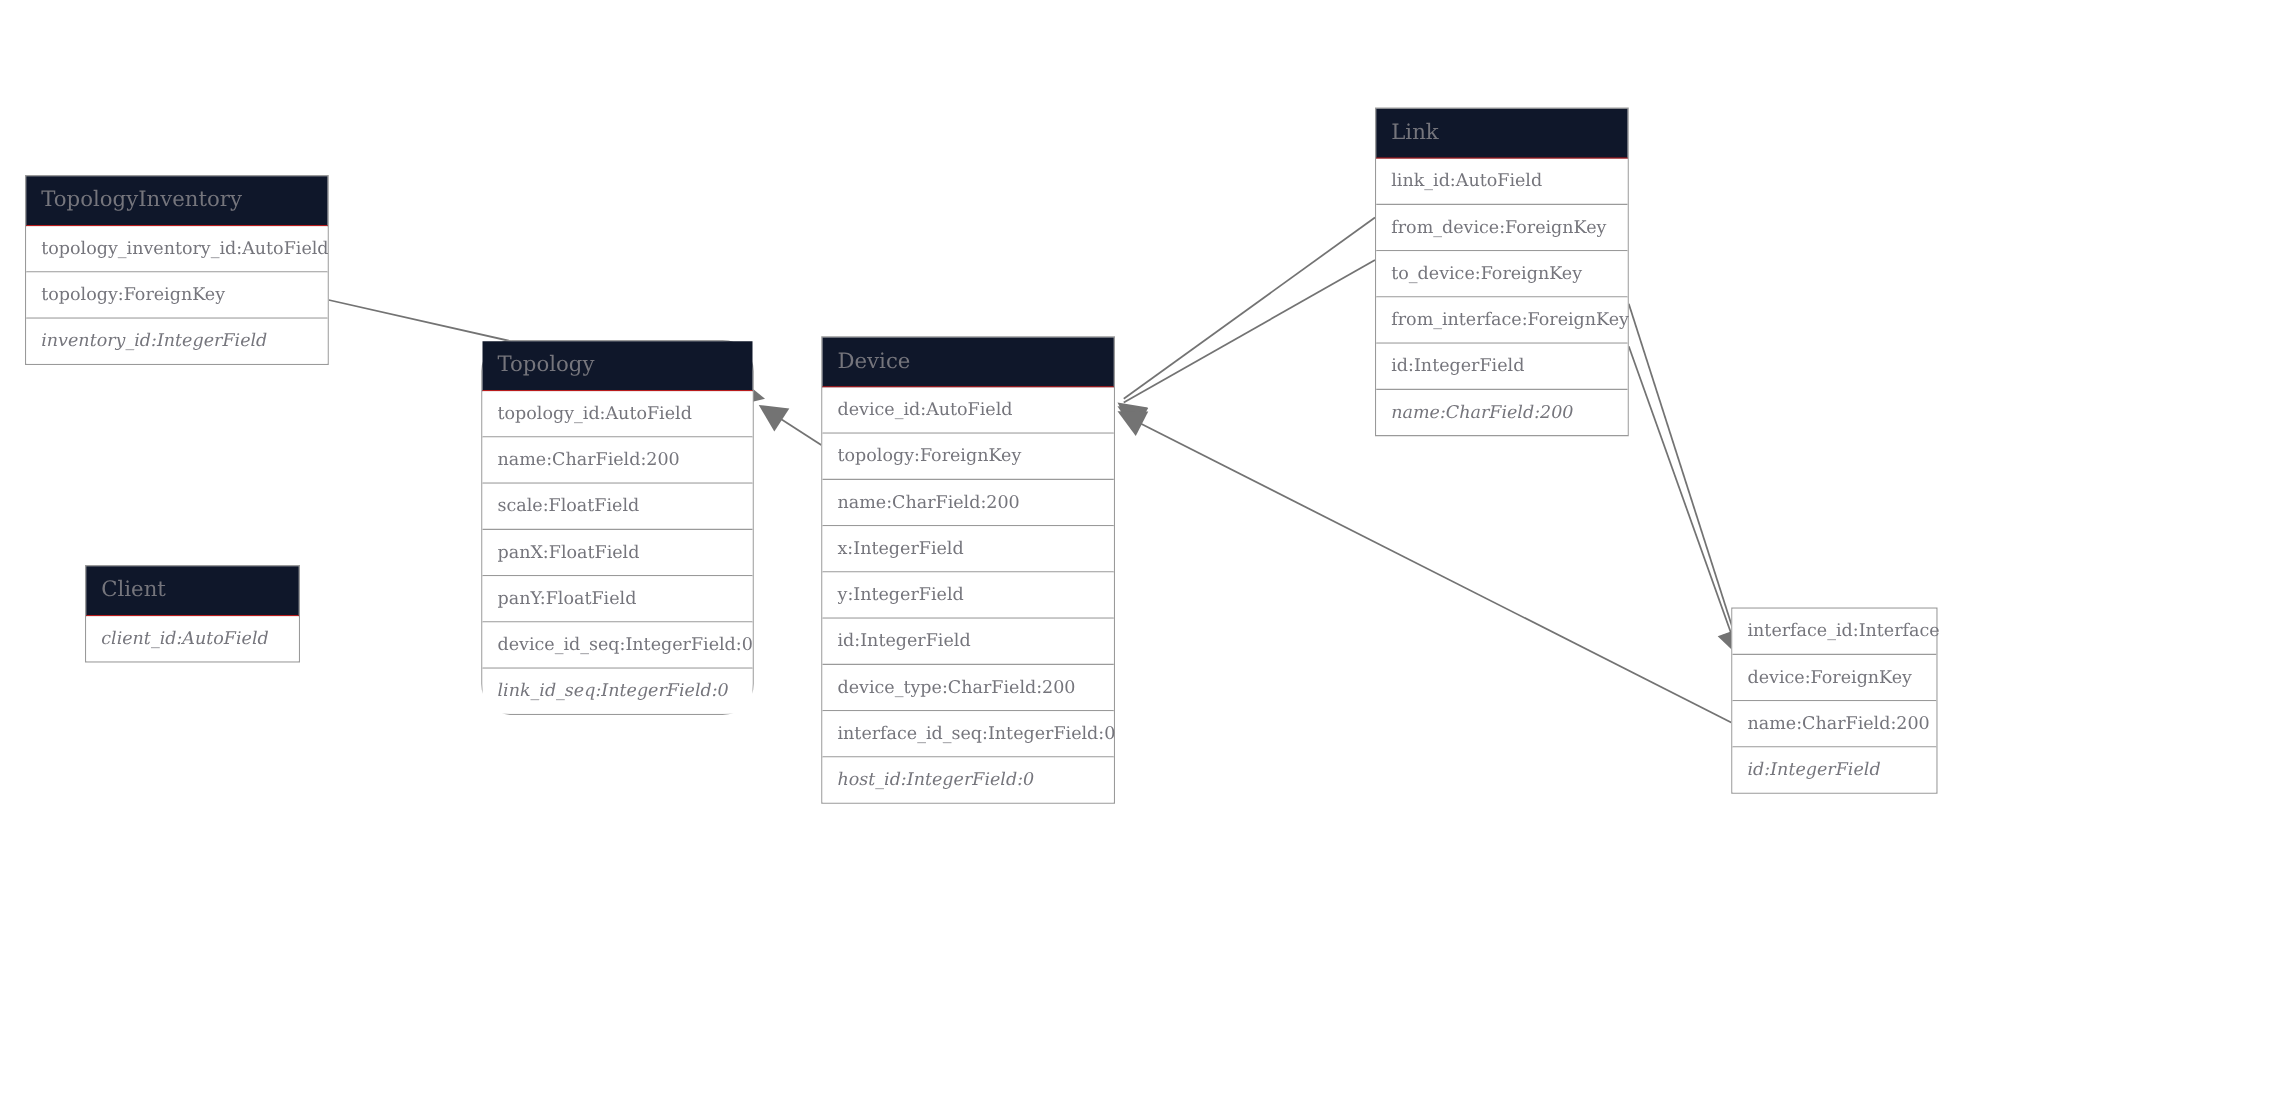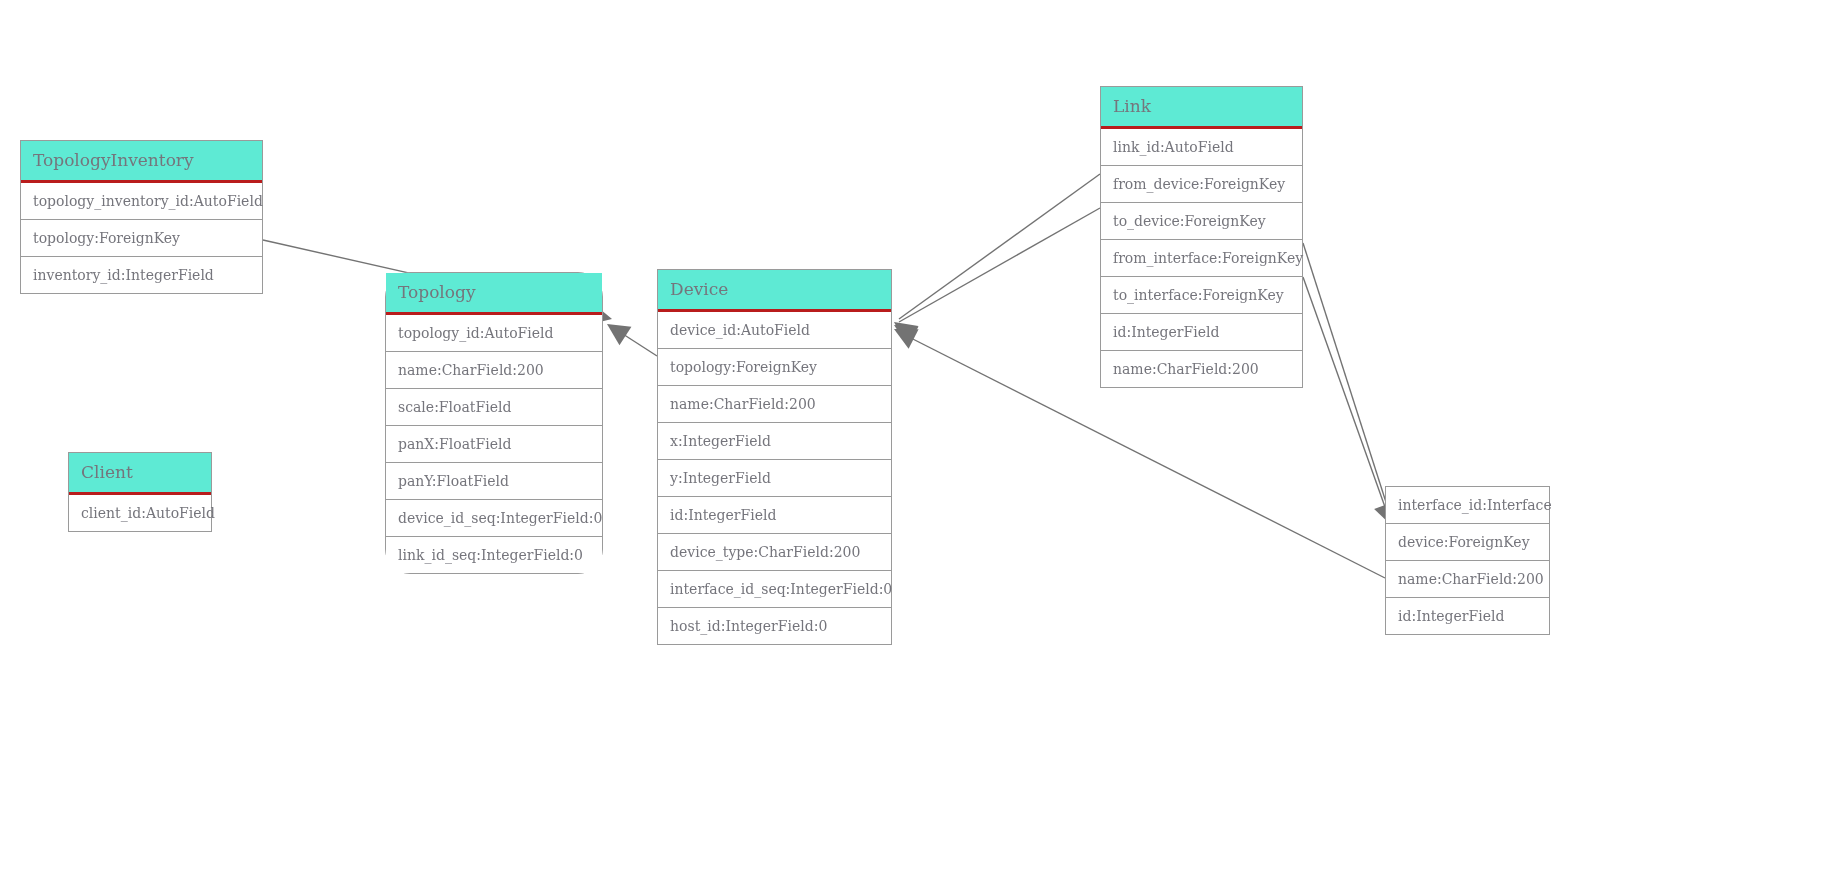--- a/index.html
+++ b/index.html
@@ -28,22 +28,22 @@
   }
   .entity {
     position: absolute;
     box-sizing: border-box;
     border: 1px solid #9a9a9a;
     background: #ffffff;
     z-index: 5;
   }
   .entity-header {
     box-sizing: border-box;
-    background: #5eead4;
-    border-bottom: 3px solid #b91c1c;
+    background: #0f172a;
+    border-bottom: 1px solid #b91c1c;
     color: #75757c;
     font-size: 17px;
     line-height: 1;
     padding: 11px 0 11px 12px;
     white-space: nowrap;
   }
   .entity-fields {
     display: block;
   }
   .entity-field {
@@ -51,20 +51,21 @@
     border-bottom: 1px solid #9a9a9a;
     color: #75757c;
     font-size: 14px;
     line-height: 1;
     padding: 11px 0 11px 12px;
     white-space: nowrap;
     background: #ffffff;
   }
   .entity-field:last-child {
     border-bottom: none;
+    font-style: italic;
   }
 </style>
 </head>
 <body>
 
 <div id="canvas">
 
   <svg id="edge-layer" viewBox="0 0 1824 874" xmlns="http://www.w3.org/2000/svg">
       <path d="M263,240 L608,318" stroke="#737373" stroke-width="1.4" fill="none"></path>
       <polygon points="0,0 -22,-11 -22,11" fill="#737373" transform="translate(612,319) rotate(13)"></polygon>
@@ -110,34 +111,33 @@
           <div class="entity-field">topology:ForeignKey</div>
           <div class="entity-field">name:CharField:200</div>
           <div class="entity-field">x:IntegerField</div>
           <div class="entity-field">y:IntegerField</div>
           <div class="entity-field">id:IntegerField</div>
           <div class="entity-field">device_type:CharField:200</div>
           <div class="entity-field">interface_id_seq:IntegerField:0</div>
           <div class="entity-field">host_id:IntegerField:0</div>
         </div>
       </div>
-      <div class="entity" style="left: 68px; top: 452px; width: 144px;">
+      <div class="entity" style="left: 68px; top: 452px; width: 172px;">
         <div class="entity-header">Client</div>
         <div class="entity-fields">
           <div class="entity-field">client_id:AutoField</div>
         </div>
       </div>
       <div class="entity" style="left: 1100px; top: 86px; width: 203px;">
         <div class="entity-header">Link</div>
         <div class="entity-fields">
           <div class="entity-field">link_id:AutoField</div>
           <div class="entity-field">from_device:ForeignKey</div>
           <div class="entity-field">to_device:ForeignKey</div>
           <div class="entity-field">from_interface:ForeignKey</div>
-          <div class="entity-field">to_interface:ForeignKey</div>
           <div class="entity-field">id:IntegerField</div>
           <div class="entity-field">name:CharField:200</div>
         </div>
       </div>
       <div class="entity" style="left: 1385px; top: 486px; width: 165px;">
         <div class="entity-fields">
           <div class="entity-field">interface_id:Interface</div>
           <div class="entity-field">device:ForeignKey</div>
           <div class="entity-field">name:CharField:200</div>
           <div class="entity-field">id:IntegerField</div>

